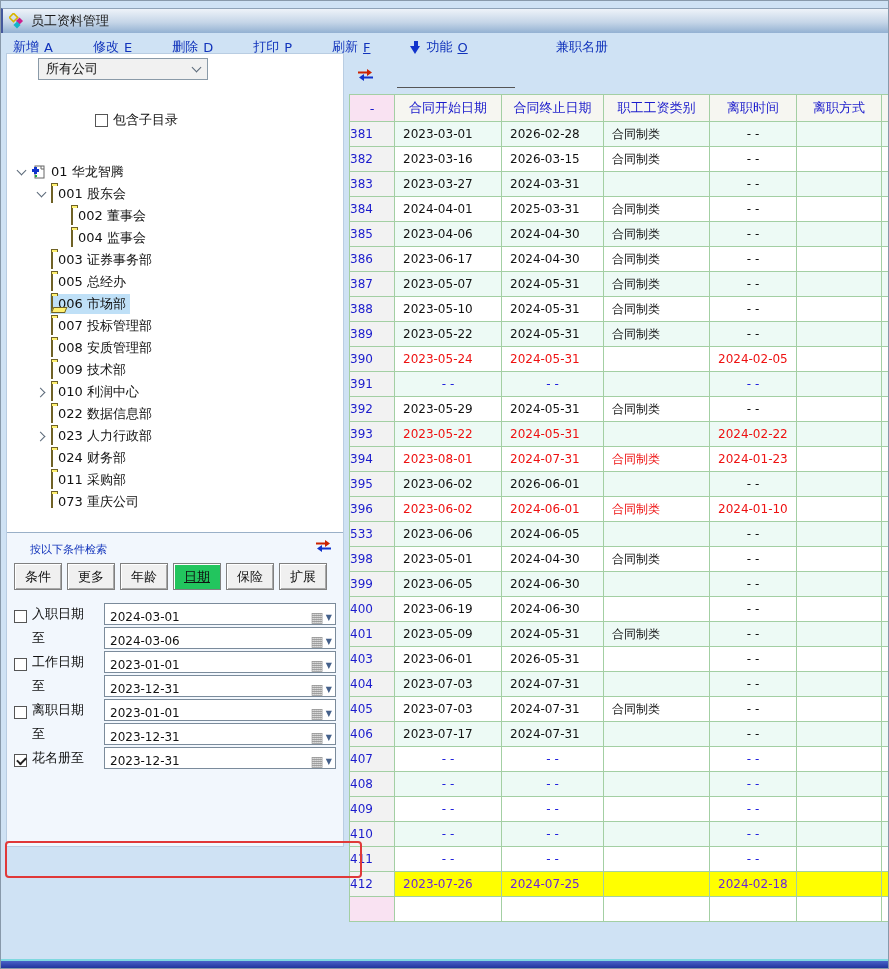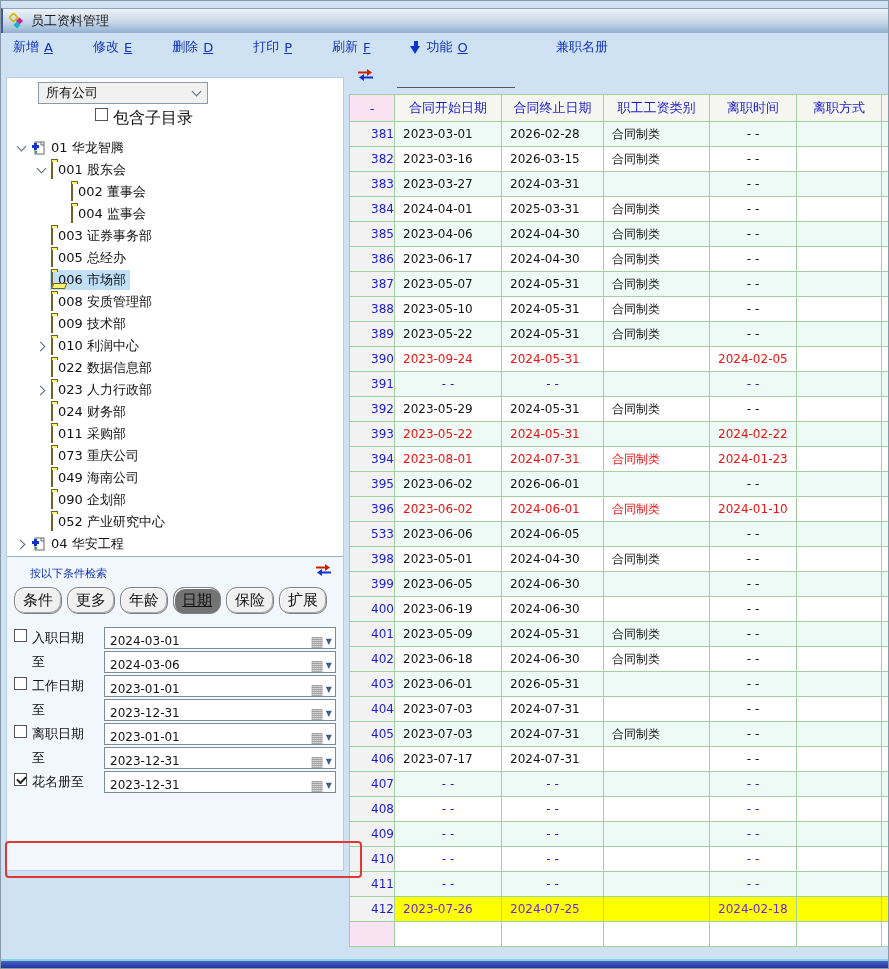--- a/index.html
+++ b/index.html
@@ -15,30 +15,30 @@
   .toolbar{position:absolute;left:0;top:33px;right:0;height:26px;display:flex;align-items:center;
     color:#1133bb;font-size:13px;}
   .tb-item{margin-left:12px;margin-right:28px;cursor:pointer;display:flex;align-items:center;gap:5px;white-space:nowrap;}
   .tb-item u{text-decoration:underline;}
   .side-link{position:absolute;left:555px;top:0;height:26px;display:flex;align-items:center;color:#1133bb;}
   .dn-arrow{display:inline-block;position:relative;width:11px;height:13px;}
   .dn-arrow::before{content:"";position:absolute;left:3.5px;top:0;width:4px;height:6px;background:#1133cc;}
   .dn-arrow::after{content:"";position:absolute;left:0;top:5px;border-left:5.5px solid transparent;
     border-right:5.5px solid transparent;border-top:8px solid #1133cc;}
   
-  .left-panel{position:absolute;left:5px;top:76px;width:338px;height:794px;background:#ffffff;
-    display:flex;flex-direction:column;border:1px solid #b9cde2;box-sizing:border-box;}
+  .left-panel{position:absolute;left:5px;top:52px;width:338px;height:794px;background:#ffffff;
+    display:flex;flex-direction:column;border:1px solid #b9cde2;box-sizing:border-box;gap:24px;}
   .combo-row{height:30px;padding:4px 0 0 31px;box-sizing:border-box;}
   .combo{width:170px;height:22px;background:#f1f1f1;border:1px solid #8a9aa8;display:flex;
     align-items:center;padding:0 7px;box-sizing:border-box;font-size:13px;cursor:pointer;}
   .chev{display:inline-block;width:6px;height:6px;border-right:1.6px solid #5a6878;border-bottom:1.6px solid #5a6878;}
   .chev.down{transform:rotate(45deg);margin-top:-3px;}
   .chev.right{transform:rotate(-45deg);margin-left:-2px;}
   .combo .chev{margin-left:auto;}
-  .subdir-row{height:24px;display:flex;gap:5px;padding-left:88px;font-size:16px;}
+  .subdir-row{height:24px;display:flex;align-items:center;gap:5px;padding-left:88px;font-size:13px;}
   .cbx{width:13px;height:13px;border:1px solid #555;background:#fff;box-sizing:border-box;position:relative;flex:0 0 auto;}
   .cbx.checked::after{content:"";position:absolute;left:2px;top:2px;width:7px;height:4px;
     border-left:2px solid #222;border-bottom:2px solid #222;transform:rotate(-45deg);}
   .tree{flex:1;overflow:hidden;padding:5px 0 0 6px;}
   .titem{height:22px;display:flex;align-items:center;font-size:13px;cursor:pointer;white-space:nowrap;}
   .texp{width:17px;display:flex;align-items:center;justify-content:center;flex:0 0 auto;}
   .tlabelwrap{display:flex;align-items:center;gap:5px;padding:1px 4px 1px 1px;}
   .tlabelwrap.sel{background:#bfe0f7;}
   .folder{width:15px;height:10px;background:#fff170;border:1px solid #6f6226;position:relative;
     box-sizing:border-box;margin-top:3px;flex:0 0 auto;}
@@ -46,44 +46,44 @@
     background:#fff170;border:1px solid #6f6226;border-bottom:none;box-sizing:border-box;}
   .folder.open{background:#fff;}
   .folder.open::after{content:"";position:absolute;left:-1px;bottom:-1px;width:14px;height:6px;
     background:#fff170;border:1px solid #6f6226;transform:skewX(-22deg);transform-origin:bottom left;box-sizing:border-box;}
   .cicon{flex:0 0 auto;margin-top:1px;}
   
   .search{height:314px;background:#f2f7fd;border-top:1px solid #9ab0c8;padding:5px 7px 0 7px;box-sizing:border-box;}
   .search-header{height:22px;display:flex;align-items:center;color:#1133bb;font-size:11px;padding-left:16px;position:relative;}
   .search-header .swap{position:absolute;right:4px;top:2px;cursor:pointer;}
   .tabs{display:flex;height:28px;margin-top:3px;}
-  .tab{width:46px;height:25px;background:#f0f0f0;border:1px solid #808080;border-radius:11px;
+  .tab{width:46px;height:25px;background:#f0f0f0;border:1px solid #808080;border-radius:0;
     box-shadow:inset 1px 1px 0 #ffffff,inset -1px -1px 0 #a8a8a8;display:flex;align-items:center;
-    justify-content:center;margin-right:5px;font-size:15px;cursor:pointer;}
-  .tab.active{background:#737373;box-shadow:inset 1px 1px 0 #ffffff;text-decoration:underline;}
+    justify-content:center;margin-right:5px;font-size:13px;cursor:pointer;}
+  .tab.active{background:#22c55e;box-shadow:inset 1px 1px 0 #ffffff;text-decoration:underline;}
   .fields{padding-top:11px;}
   .frow{height:24px;display:flex;align-items:center;}
-  .flabel{width:90px;display:flex;align-items:flex-start;gap:5px;font-size:13px;flex:0 0 auto;}
+  .flabel{width:90px;display:flex;align-items:flex-end;gap:5px;font-size:13px;flex:0 0 auto;}
   .finput{flex:1;height:22px;background:#fff;border:1px solid #7b8b9b;display:flex;align-items:center;
     padding:6px 3px 0 5px;box-sizing:border-box;cursor:text;}
   .finput .val{flex:1;font-size:12px;}
   .cal-btn{display:flex;align-items:center;gap:2px;cursor:pointer;}
   .cal-glyph{color:#909090;font-size:14px;line-height:1;}
   .cal-dd{color:#44608a;font-size:8px;}
   
   .right-panel{position:absolute;left:348px;top:60px;width:541px;height:886px;}
   .table-top{height:33px;position:relative;}
   .table-top .swap{position:absolute;left:8px;top:8px;cursor:pointer;}
   .uline{position:absolute;left:48px;top:26px;width:118px;border-bottom:1px solid #555;}
   table.grid{border-collapse:collapse;table-layout:fixed;width:541px;font-size:12px;}
   .grid th{height:26px;background:#f6f6f1;color:#1b1bcc;border:1px solid #a3cfa3;
     font-weight:normal;font-size:13px;padding:0;overflow:hidden;white-space:nowrap;}
   .grid th.numh{background:#f9e2f2;}
   .grid td{height:24px;border:1px solid #a3cfa3;padding:0 0 0 8px;overflow:hidden;white-space:nowrap;cursor:default;}
-  .grid td.num{background:#f2f2f2;color:#1b1bcc;text-align:right;padding:0;}
+  .grid td.num{background:#f2f2f2;color:#1b1bcc;text-align:left;padding:0;}
   .grid tbody tr:nth-child(odd) td:not(.num){background:#edfaf5;}
   .grid tbody tr:nth-child(even) td:not(.num){background:#ffffff;}
   .grid tr.row-y td:not(.num){background:#ffff00 !important;color:#6d28d9;}
   .grid tr.row-r td:not(.num){color:#ee1111;}
   .grid tr.row-b td:not(.num){color:#2222dd;}
   .grid tr.row-e td:not(.num){background:#ffffff !important;}
   .grid tr.row-e td.num{background:#f9e2f2;}
   .grid td.dash{text-align:center;padding:0;}
   
   .cyan-line{position:absolute;left:0;top:958px;right:0;height:2px;background:#7fd8df;}
@@ -218,20 +218,28 @@
 
   <div class="titem">
     <span class="tindent" style="width: 20px;"></span>
     <span class="texp"></span>
     <span class="tlabelwrap sel">
       <span class="ticon"><span class="folder open"></span></span>
       <span class="tlabel">006 市场部</span>
     </span>
   </div>
 
+  <div class="titem">
+    <span class="tindent" style="width: 20px;"></span>
+    <span class="texp"></span>
+    <span class="tlabelwrap">
+      <span class="ticon"><span class="folder"></span></span>
+      <span class="tlabel">007 投标管理部</span>
+    </span>
+  </div>
 
   <div class="titem">
     <span class="tindent" style="width: 20px;"></span>
     <span class="texp"></span>
     <span class="tlabelwrap">
       <span class="ticon"><span class="folder"></span></span>
       <span class="tlabel">008 安质管理部</span>
     </span>
   </div>
 
@@ -607,21 +615,21 @@
             <td class="num">389</td>
             <td>2023-05-22</td>
             <td>2024-05-31</td>
             <td>合同制类</td>
             <td class="dash">- -</td>
             <td></td>
             <td></td>
           </tr>
           <tr class="row-r">
             <td class="num">390</td>
-            <td>2023-09-24</td>
+            <td>2023-05-24</td>
             <td>2024-05-31</td>
             <td></td>
             <td>2024-02-05</td>
             <td></td>
             <td></td>
           </tr>
           <tr class="row-b">
             <td class="num">391</td>
             <td class="dash">- -</td>
             <td class="dash">- -</td>
@@ -708,29 +716,20 @@
             <td>2024-06-30</td>
             <td></td>
             <td class="dash">- -</td>
             <td></td>
             <td></td>
           </tr>
           <tr>
             <td class="num">401</td>
             <td>2023-05-09</td>
             <td>2024-05-31</td>
-            <td>合同制类</td>
-            <td class="dash">- -</td>
-            <td></td>
-            <td></td>
-          </tr>
-          <tr>
-            <td class="num">402</td>
-            <td>2023-06-18</td>
-            <td>2024-06-30</td>
             <td>合同制类</td>
             <td class="dash">- -</td>
             <td></td>
             <td></td>
           </tr>
           <tr>
             <td class="num">403</td>
             <td>2023-06-01</td>
             <td>2026-05-31</td>
             <td></td>

